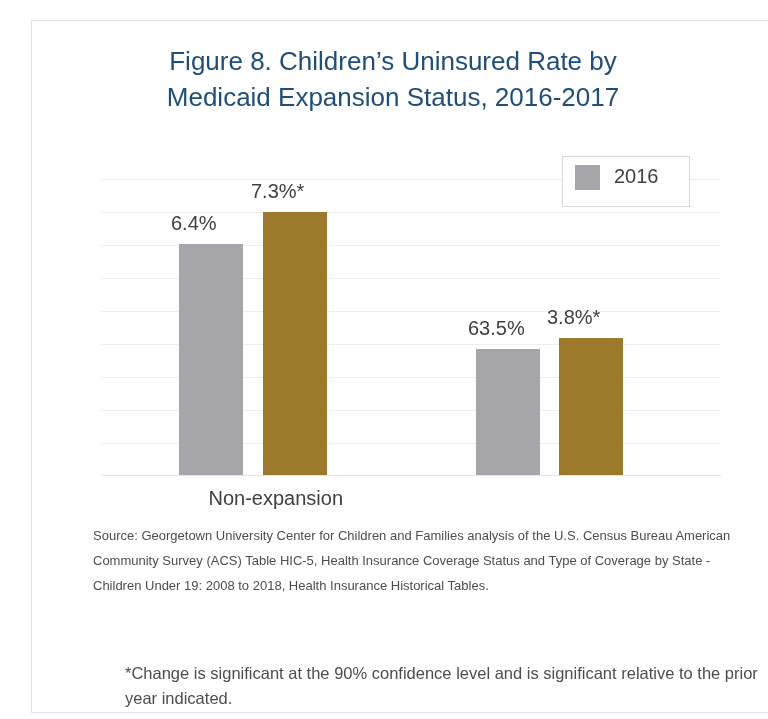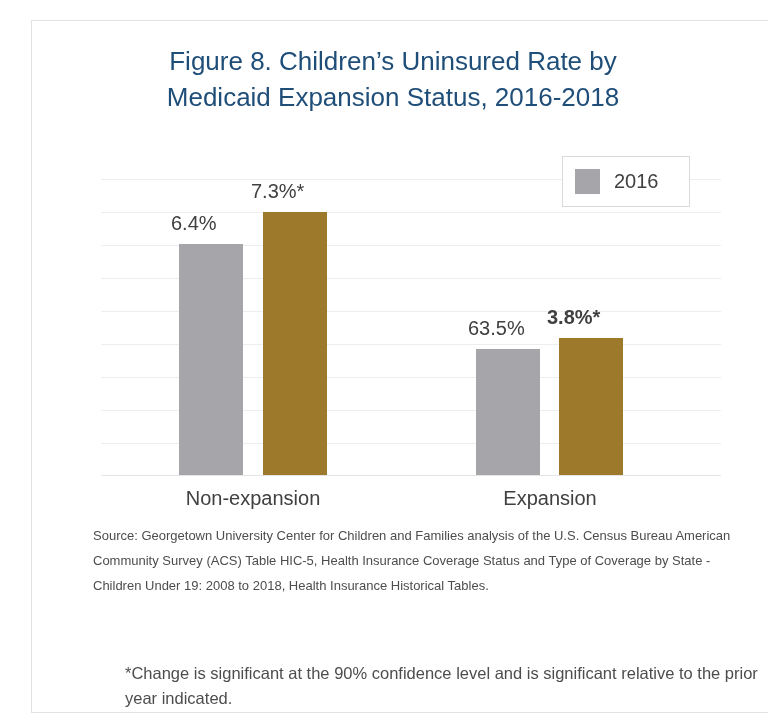--- a/index.html
+++ b/index.html
@@ -82,41 +82,41 @@
     color: #404040;
     font-size: 20px;
     font-family: "Liberation Sans", sans-serif;
     white-space: nowrap;
   }
 
   
   .cat-label {
     position: absolute;
     top: 338px;
-    text-align: center;
+    text-align: right;
     color: #404040;
     font-size: 20px;
     font-family: "Liberation Sans", sans-serif;
     white-space: nowrap;
   }
 
   
   #legend {
     position: absolute;
     left: 530px;
     top: 7px;
     width: 128px;
     padding: 8px 10px 9px 12px;
     box-sizing: border-box;
     background: #ffffff;
     border: 1px solid #d9d9d9;
   }
   .legend-item {
     display: flex;
-    align-items: center;
+    align-items: flex-start;
     height: 32px;
   }
   .legend-swatch {
     width: 25px;
     height: 25px;
     flex: 0 0 25px;
   }
   .legend-swatch.sw-2016 { background: #A6A6AA; }
   .legend-swatch.sw-2018 { background: #9D7A2B; }
   .legend-text {
@@ -149,21 +149,21 @@
     margin-left: 32px;
   }
 </style>
 </head>
 <body>
 
 <div id="figure-card">
 
   <div id="chart-title">
     <span class="title-line">Figure 8. Children’s Uninsured Rate by</span>
-    <span class="title-line">Medicaid Expansion Status, 2016-2018</span>
+    <span class="title-line">Medicaid Expansion Status, 2016-2017</span>
   </div>
 
   <div id="plot-area">
 
     <div class="gridline" style="top:30px;"></div>
     <div class="gridline" style="top:63px;"></div>
     <div class="gridline" style="top:96px;"></div>
     <div class="gridline" style="top:129px;"></div>
     <div class="gridline" style="top:162px;"></div>
     <div class="gridline" style="top:195px;"></div>
@@ -175,24 +175,23 @@
     <div class="bar bar-2016" style="left:147px; width:64px; height:231px;"></div>
     <div class="bar-label" style="left:139px; top:63px; width:80px;">6.4%</div>
 
     <div class="bar bar-2018" style="left:231px; width:64px; height:263px;"></div>
     <div class="bar-label" style="left:219px; top:31px; width:88px;">7.3%*</div>
 
     <div class="bar bar-2016" style="left:444px; width:64px; height:126px;"></div>
     <div class="bar-label" style="left:436px; top:168px; width:80px;">63.5%</div>
 
     <div class="bar bar-2018" style="left:527px; width:64px; height:137px;"></div>
-    <div class="bar-label" style="left:515px; top:157px; width:88px;font-weight:bold;">3.8%*</div>
+    <div class="bar-label" style="left:515px; top:157px; width:88px;">3.8%*</div>
 
     <div class="cat-label" style="left:131px; width:180px;">Non-expansion</div>
-    <div class="cat-label" style="left:428px; width:180px;">Expansion</div>
 
     <div id="legend">
       <div class="legend-item">
         <span class="legend-swatch sw-2016"></span>
         <span class="legend-text">2016</span>
       </div>
     </div>
 
   </div>
 

